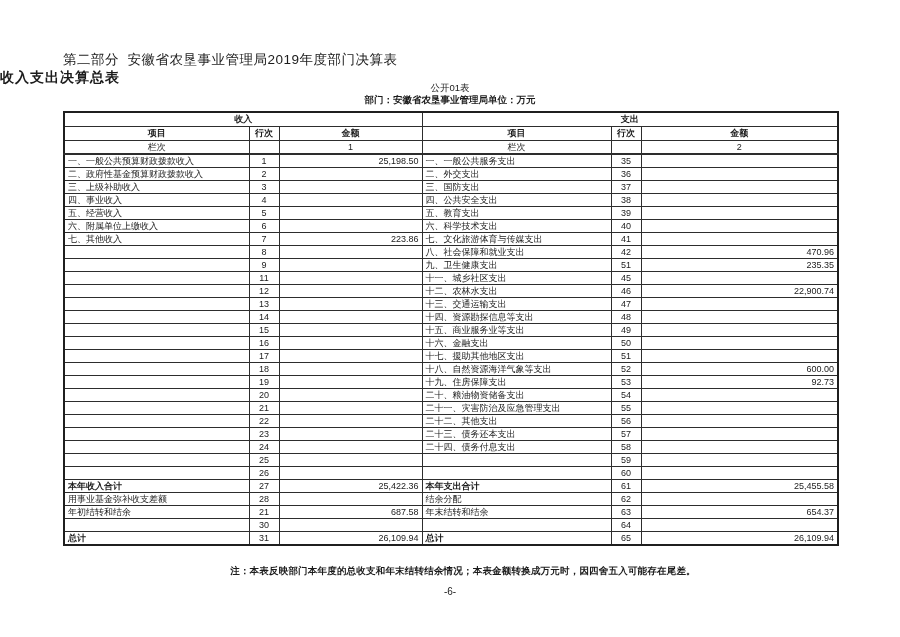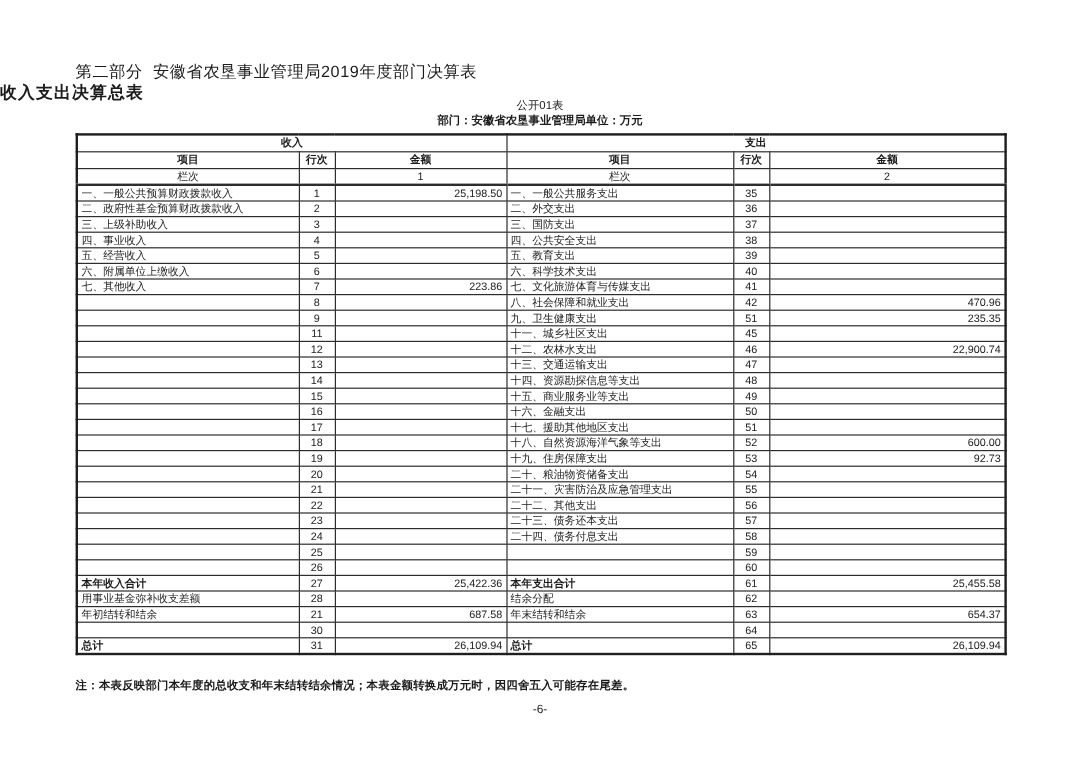--- a/index.html
+++ b/index.html
@@ -44,21 +44,21 @@
     text-align:center;font-weight:bold;height:13px;line-height:13px;
   }
   table.acct{border:2px solid #1f1f1f;}
   tr.index-row td{text-align:center;border-bottom-width:2px;}
   td.item{text-align:left;}
   td.line{text-align:center;}
   td.amt{text-align:right;}
   td.total{font-weight:bold;}
   .footnote{
     position:absolute;left:63px;top:565px;width:800px;
-    font-size:9.5px;font-weight:bold;letter-spacing:.2px;
+    font-size:9.5px;font-weight:bold;letter-spacing:.2px;text-align:center;
   }
   .page-number{
     position:absolute;left:0;top:586px;width:900px;
     text-align:center;font-size:10px;
   }
 </style>
 </head>
 <body>
 
 <div>

